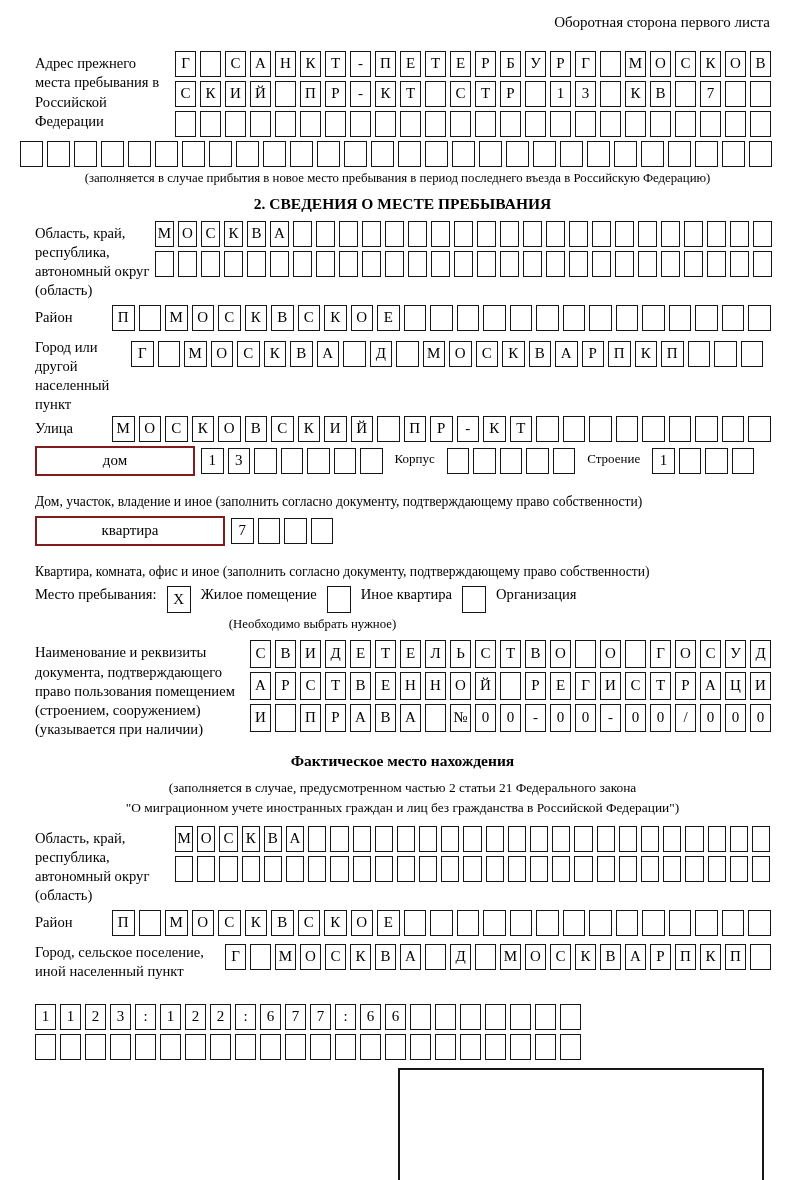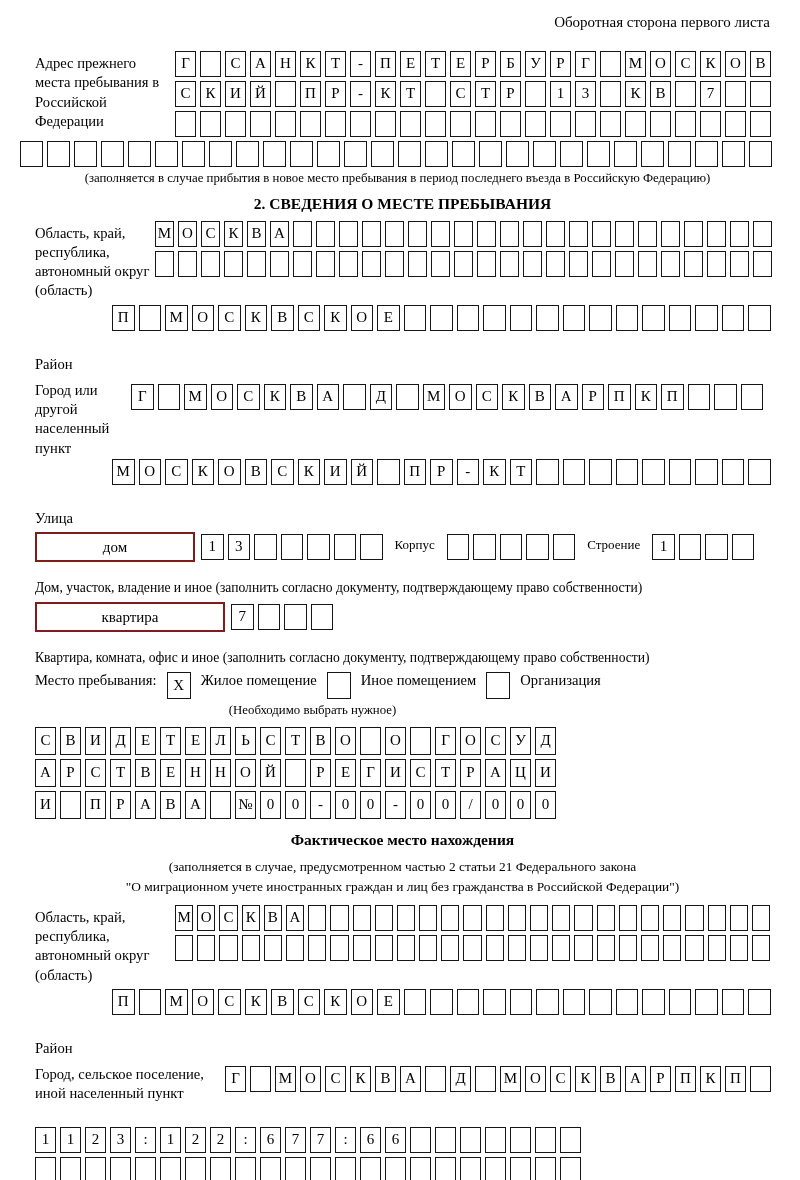--- a/index.html
+++ b/index.html
@@ -4,21 +4,21 @@
 <style>
   html,body{margin:0;padding:0;background:#fff;}
   body{
     width:800px;height:1180px;overflow:hidden;color:#000;
     font-family:"Liberation Serif","DejaVu Serif",serif;
     position:relative;box-sizing:border-box;padding:14px 30px 0 35px;
   }
   .header-note{text-align:right;font-size:15px;margin-bottom:20px;}
   .frow{display:flex;align-items:flex-start;margin-bottom:4px;}
   .flabel{font-size:14.6px;line-height:1.32;flex:none;padding-top:3px;}
-  .lw140{width:140px;} .lw120{width:120px;} .lw77{width:77px;margin-top:47px;}
+  .lw140{width:140px;} .lw120{width:120px;} .lw77{width:77px;}
   .lw96{width:96px;} .lw215{width:215px;} .lw190{width:190px;}
   .cellcol{display:flex;flex-direction:column;gap:4px;flex:none;}
   .cells{display:flex;gap:4px;flex:none;}
   .cells{--cw:21px;--ch:26px;}
   .cw23{--cw:23px;} .cw22{--cw:22.5px;} .cw21{--cw:21px;}
   .cw19{--cw:19px;} .cw18{--cw:18.2px;} .cw20{--cw:21px;--ch:28px;}
   .cell{
     display:inline-block;box-sizing:border-box;flex:none;
     width:var(--cw);height:var(--ch);
     border:1.6px solid #161616;background:#fff;
@@ -365,27 +365,28 @@
       <span class="cell"></span>
     </div>
 </div>
 <div class="caption-left">Квартира, комната, офис и иное (заполнить согласно документу, подтверждающему право собственности)</div>
 
 <div class="frow stayrow">
   <span class="stay-label">Место пребывания:</span>
   <span class="chk">X</span>
   <span class="opt-label">Жилое помещение</span>
   <span class="chk"></span>
-  <span class="opt-label">Иное помещением</span>
+  <span class="opt-label">Иное квартира</span>
   <span class="chk"></span>
   <span class="opt-label">Организация</span>
 </div>
 <div class="caption" style="margin-left:-180px;">(Необходимо выбрать нужное)</div>
 
 <div class="frow">
+  <div class="flabel lw215">Наименование и реквизиты документа, подтверждающего право пользования помещением (строением, сооружением) (указывается при наличии)</div>
   <div class="cellcol">
     <div class="cells cw20">
         <span class="cell">С</span>
         <span class="cell">В</span>
         <span class="cell">И</span>
         <span class="cell">Д</span>
         <span class="cell">Е</span>
         <span class="cell">Т</span>
         <span class="cell">Е</span>
         <span class="cell">Л</span>

